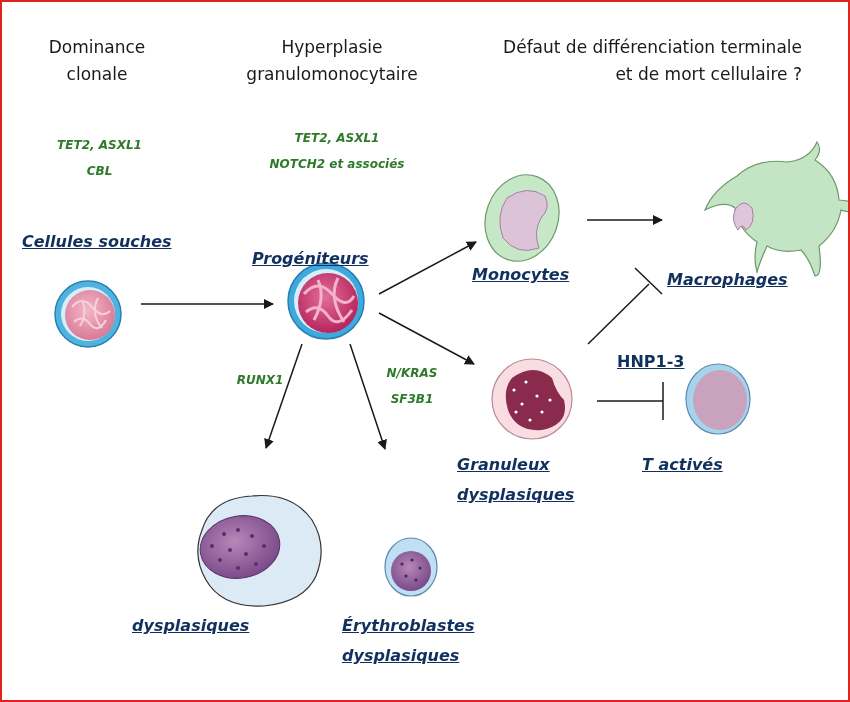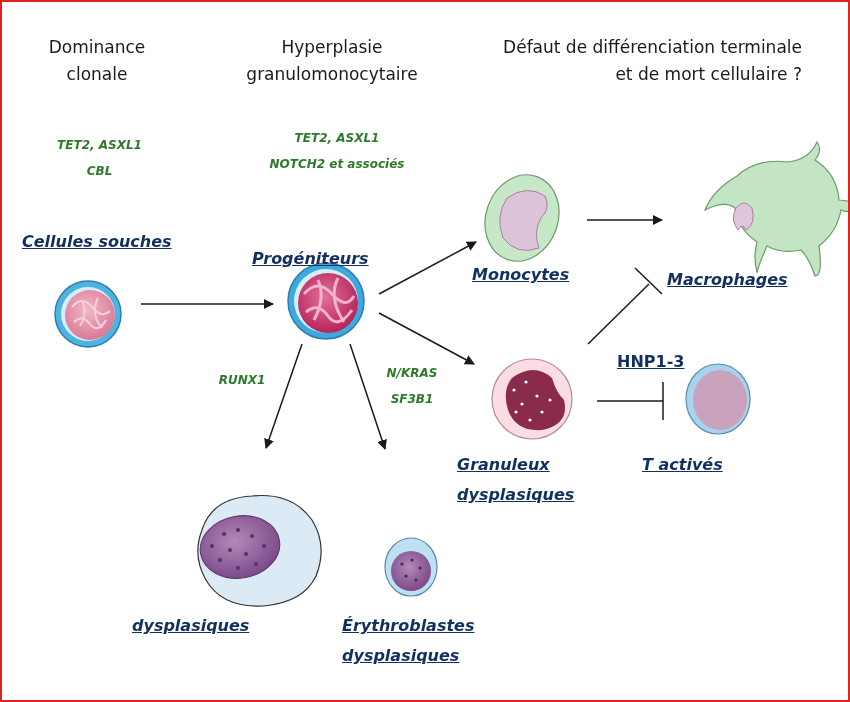--- a/index.html
+++ b/index.html
@@ -136,21 +136,21 @@
   </div>
 
   <div class="gene" style="left:10px; top:130px; width:175px;">
     <span class="line">TET2, ASXL1</span>
     <span class="line">CBL</span>
   </div>
   <div class="gene" style="left:225px; top:123px; width:220px;">
     <span class="line">TET2, ASXL1</span>
     <span class="line">NOTCH2 et associés</span>
   </div>
-  <div class="gene" style="left:190px; top:365px; width:100px;">
+  <div class="gene" style="left:208px; top:365px; width:100px;">
     <span class="line">RUNX1</span>
   </div>
   <div class="gene" style="left:355px; top:358px; width:110px;">
     <span class="line">N/KRAS</span>
     <span class="line">SF3B1</span>
   </div>
 
   <div class="lbl" style="left:20px; top:225px; width:200px;">
     <span class="line">Cellules souches</span>
   </div>

